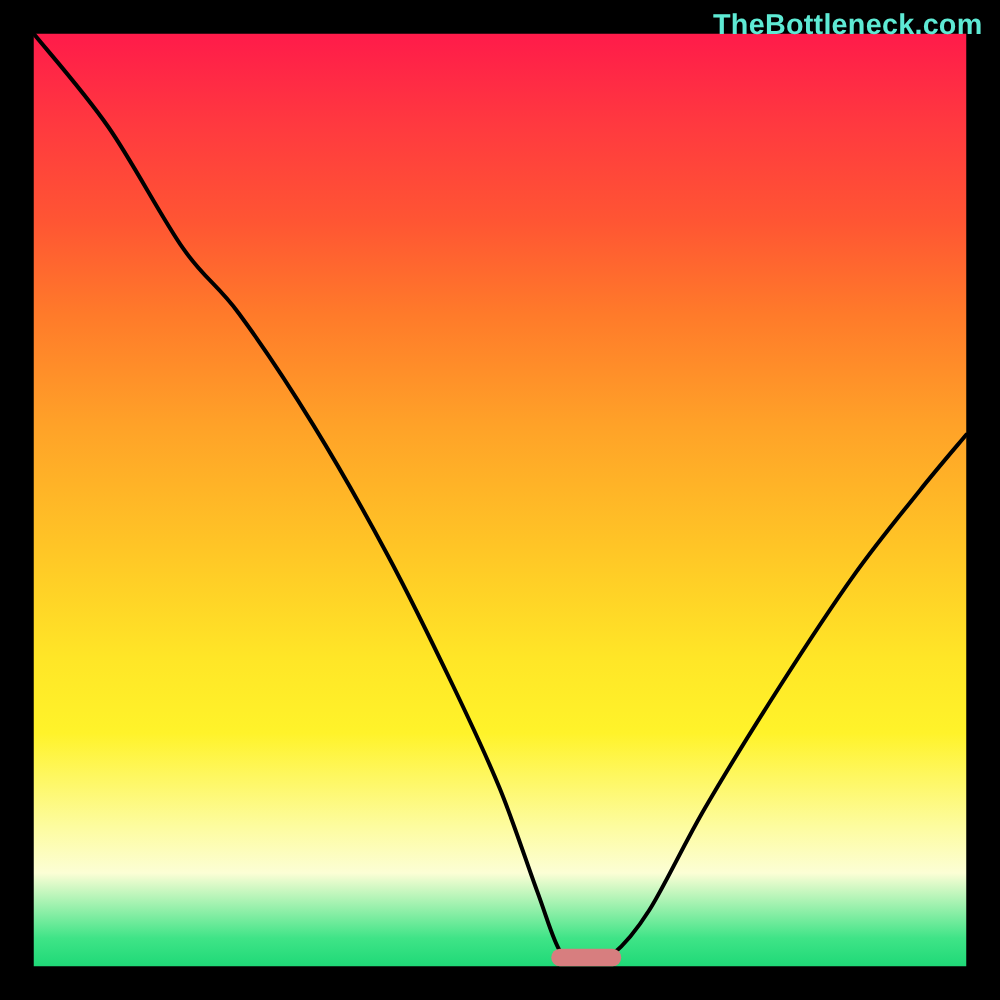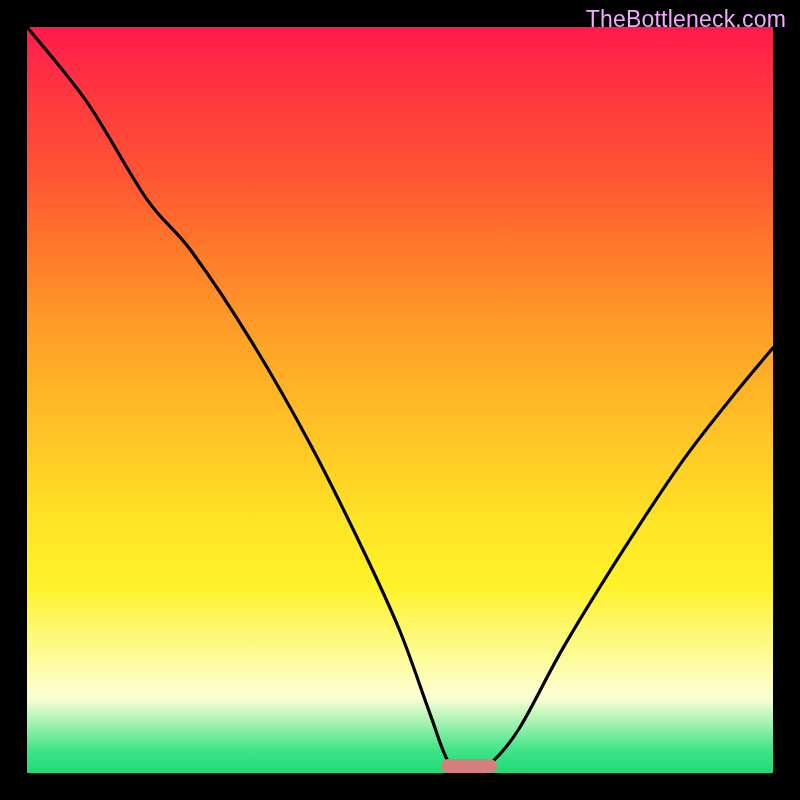--- a/index.html
+++ b/index.html
@@ -35,23 +35,23 @@
       #fdfc9f 85%,
       #fcfed5 90%,
       #3fe487 97%,
       #1fd977 100%
     );
   }
   .watermark {
     position: absolute;
     top: 6px;
     right: 14px;
-    color: #f0abfc;
+    color: #5eead4;
     font-size: 23px;
-    font-weight: 400;
+    font-weight: 700;
     letter-spacing: 0.2px;
     user-select: none;
   }
   svg.curve {
     position: absolute;
     left: 0;
     top: 0;
     width: 746px;
     height: 746px;
     overflow: visible;

